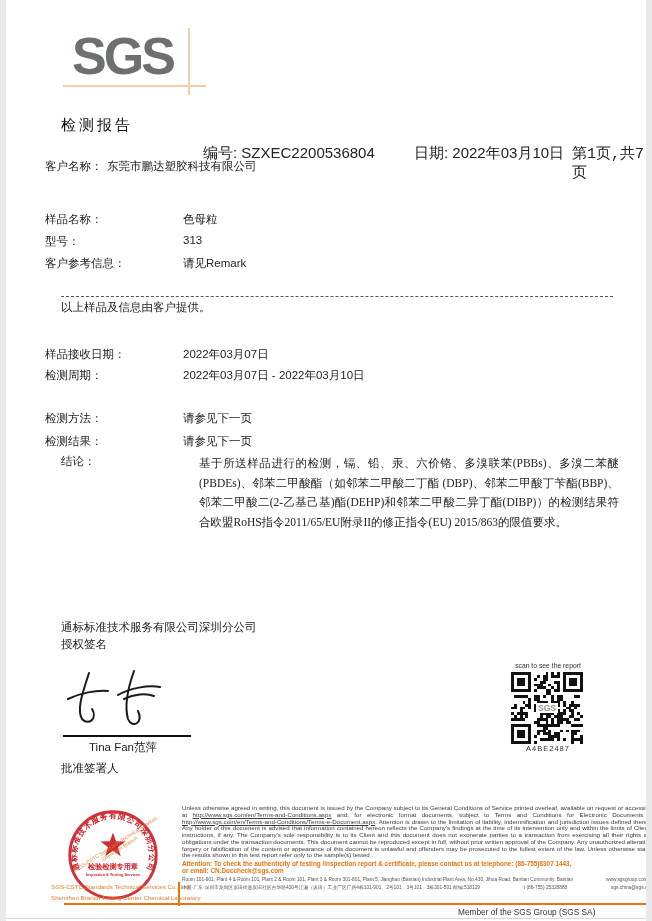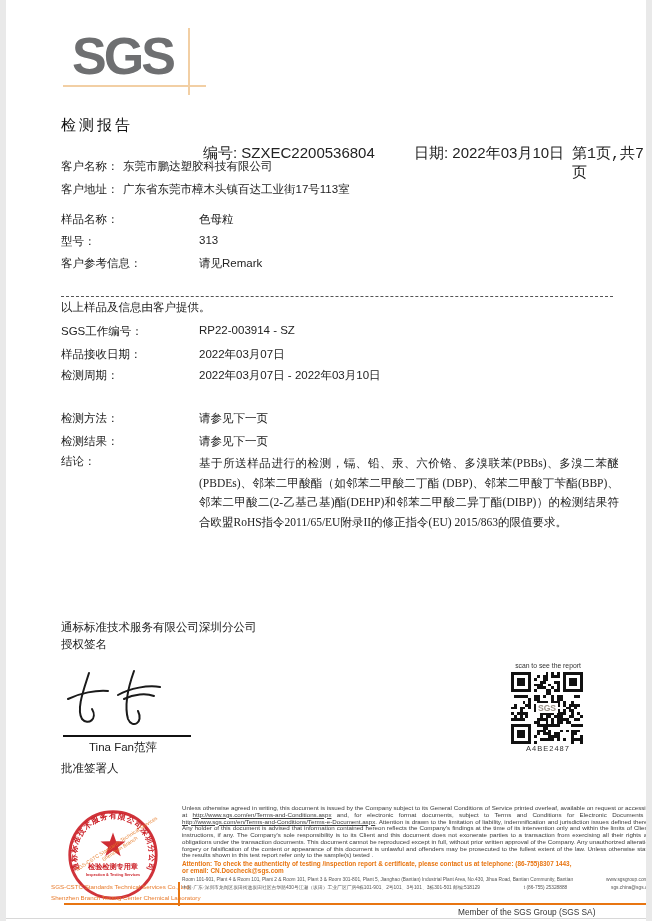--- a/index.html
+++ b/index.html
@@ -10,21 +10,21 @@
   
   .logo{position:absolute;left:66px;top:30px;font-size:52px;font-weight:bold;
         color:#6e6f71;letter-spacing:-3px;line-height:1;}
   .logo-underline{position:absolute;left:57px;top:85px;width:143px;height:2px;background:#f2cfa4;}
   .logo-vline{position:absolute;left:182px;top:28px;width:2px;height:67px;background:#f2cfa4;}
   
   .title{position:absolute;left:55px;top:116px;font-size:15px;font-weight:normal;letter-spacing:3px;color:#111;}
   .meta{position:absolute;top:124px;font-size:15px;color:#222;margin-top:20px;}
   .meta-no{left:197px;} .meta-date{left:408px;} .meta-page{left:566px;font-family:Liberation Mono, monospace;}
   
-  .row{position:absolute;left:55px;font-size:11.5px;color:#222;display:flex;}
+  .row{position:absolute;left:39px;font-size:11.5px;color:#222;display:flex;}
   .row .lbl{flex:none;}
   .w62{width:62px;} .w138{width:138px;}
   .note{position:absolute;left:55px;top:276px;font-size:11.5px;color:#222;margin-top:24px;}
   .dashes{position:absolute;left:55px;top:296px;width:552px;border-top:1.6px dashed #555;}
   .conclusion{position:absolute;left:193px;top:454px;width:420px;font-size:11.5px;
               line-height:19.5px;color:#222;text-align:justify;font-family:Liberation Serif, serif;}
   .concl-lbl{position:absolute;left:55px;top:454px;font-size:11.5px;color:#222;}
   
   .sig-company{position:absolute;left:55px;top:620px;font-size:11.5px;color:#222;}
   .sig-auth{position:absolute;left:55px;top:637px;font-size:11.5px;color:#222;}
@@ -74,44 +74,36 @@
   <div class="meta meta-date">
     <span>日期:</span>
     <span>2022年03月10日</span>
   </div>
   <div class="meta meta-page">第1页,共7页</div>
 
   <div class="row" style="top:159px">
     <span class="lbl w62">客户名称：</span>
     <span>东莞市鹏达塑胶科技有限公司</span>
   </div>
-  <div class="row" style="top:182px">
-    <span class="lbl w62">客户地址：</span>
-    <span>广东省东莞市樟木头镇百达工业街17号113室</span>
-  </div>
 
   <div class="row" style="top:212px">
     <span class="lbl w138">样品名称：</span>
     <span>色母粒</span>
   </div>
   <div class="row" style="top:234px">
     <span class="lbl w138">型号：</span>
     <span>313</span>
   </div>
   <div class="row" style="top:256px">
     <span class="lbl w138">客户参考信息：</span>
     <span>请见Remark</span>
   </div>
   <div class="note">以上样品及信息由客户提供。</div>
   <div class="dashes"></div>
 
-  <div class="row" style="top:324px">
-    <span class="lbl w138">SGS工作编号：</span>
-    <span>RP22-003914 - SZ</span>
-  </div>
   <div class="row" style="top:347px">
     <span class="lbl w138">样品接收日期：</span>
     <span>2022年03月07日</span>
   </div>
   <div class="row" style="top:368px">
     <span class="lbl w138">检测周期：</span>
     <span>2022年03月07日 - 2022年03月10日</span>
   </div>
   <div class="row" style="top:411px">
     <span class="lbl w138">检测方法：</span>

